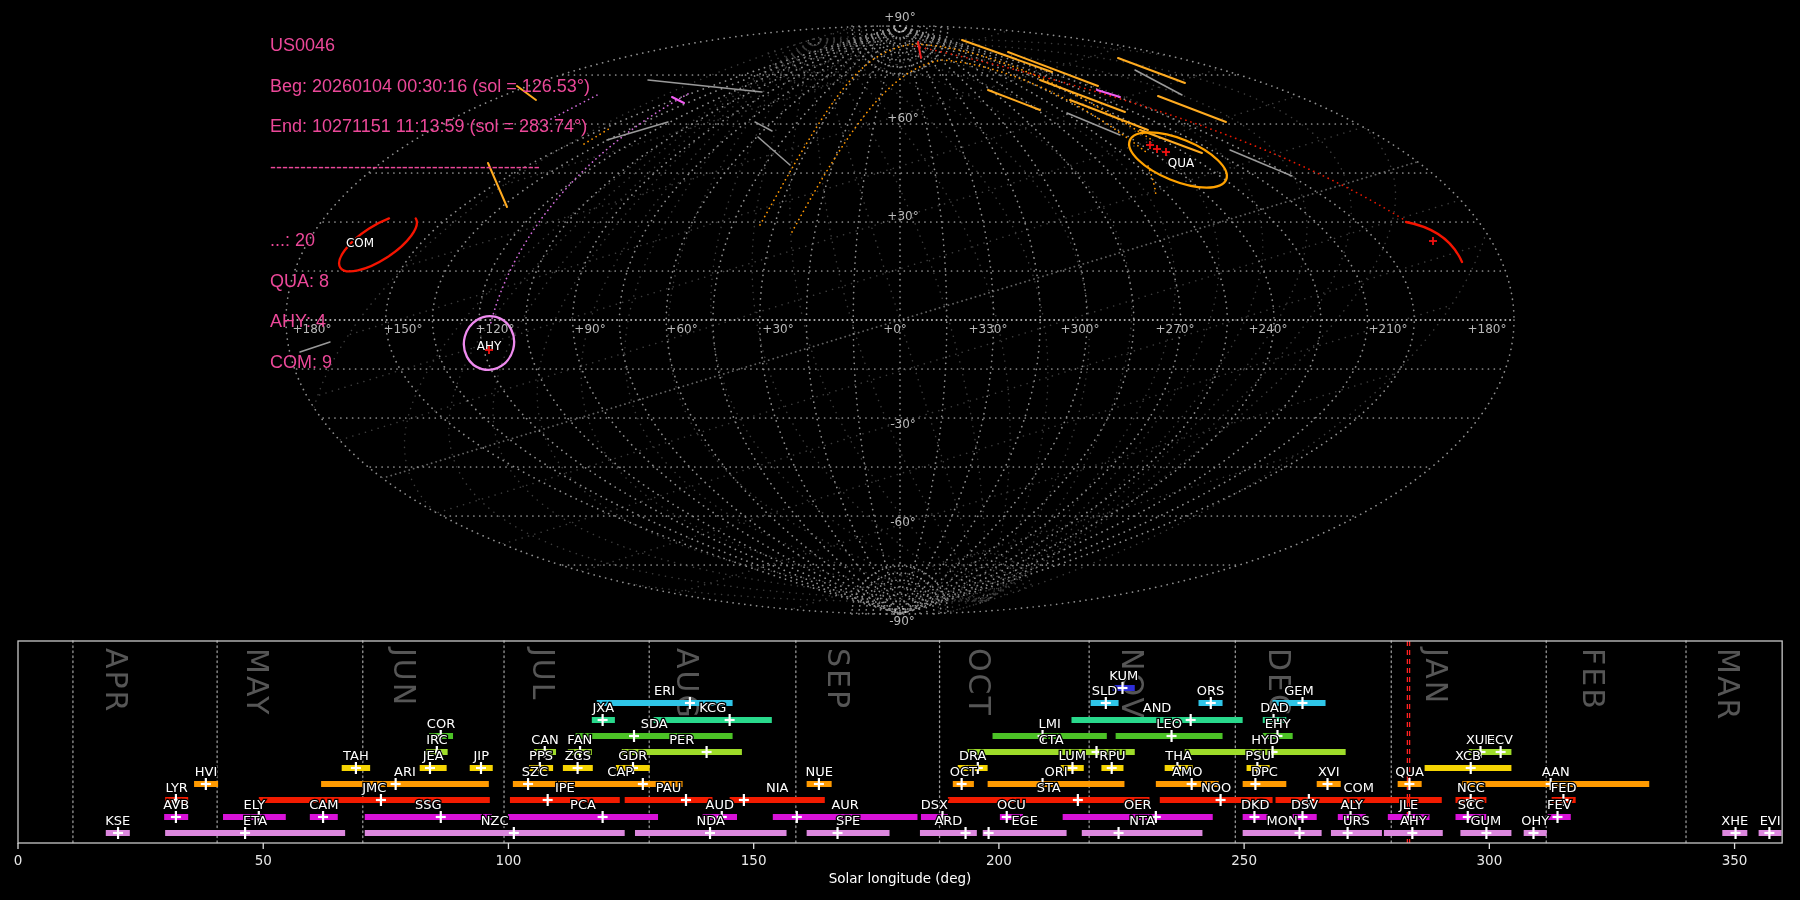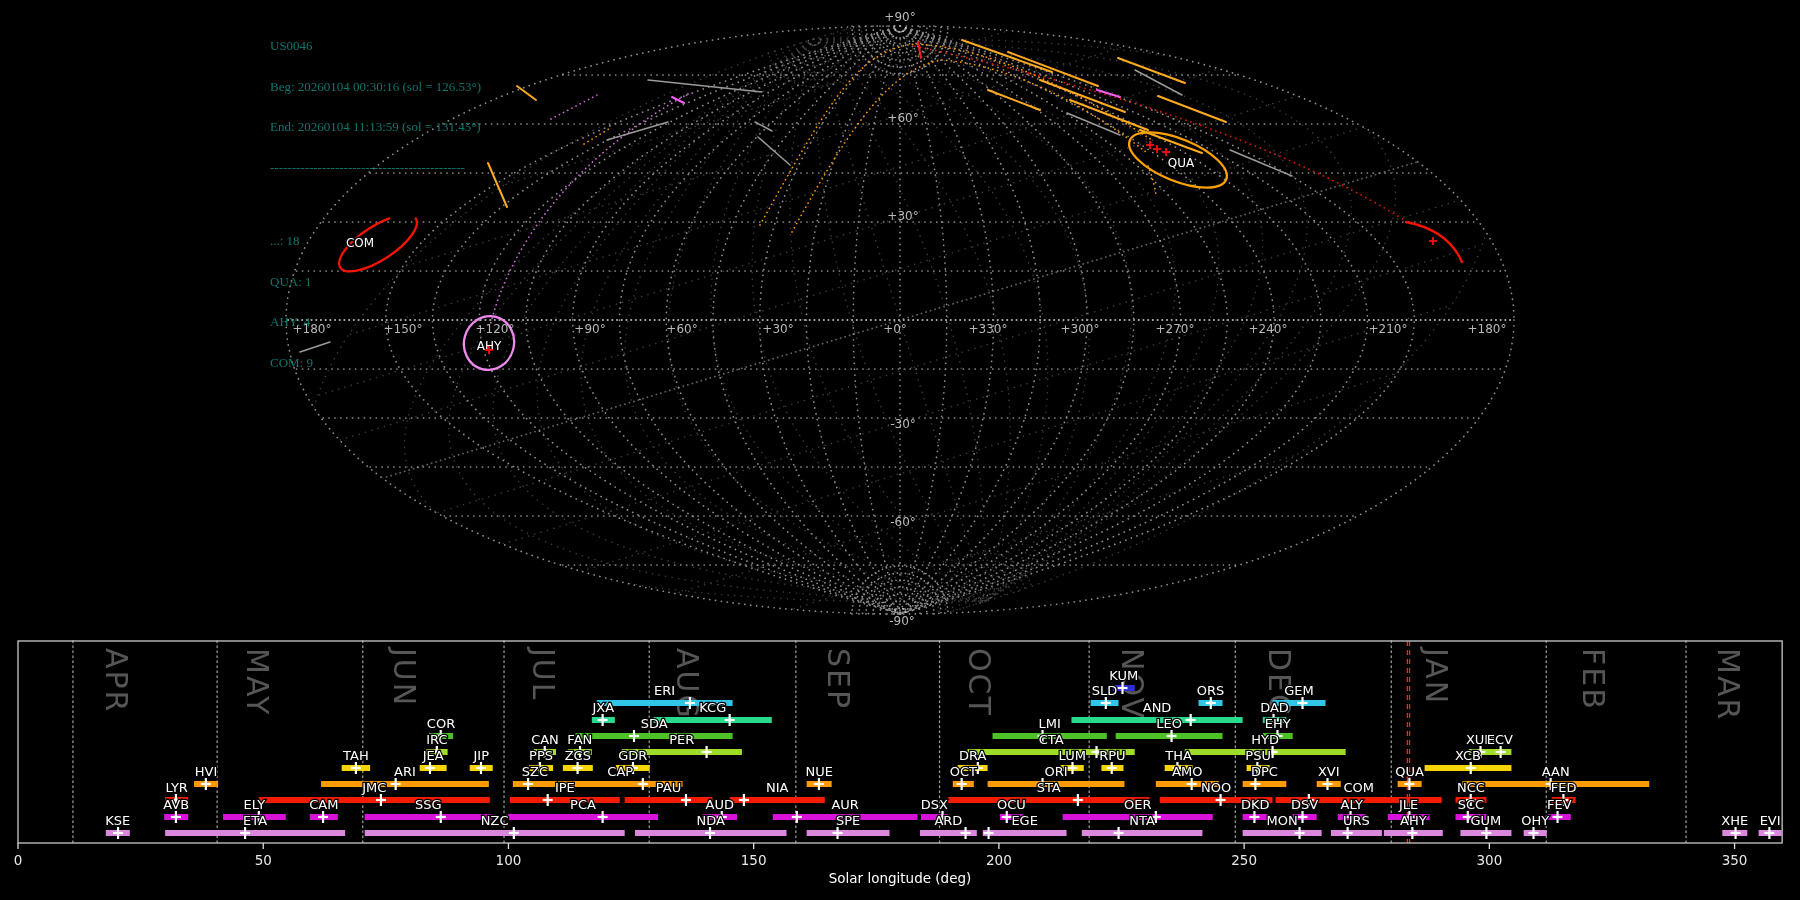--- a/index.html
+++ b/index.html
@@ -1,19 +1,19 @@
 <!DOCTYPE html>
 <html><head>
 <meta charset="utf-8">
 <style>
   html,body{margin:0;padding:0;background:#000;}
   .stage{position:relative;width:1800px;height:900px;background:#000;overflow:hidden;
          font-family:"DejaVu Sans",sans-serif;}
-  .hdr{position:absolute;left:270px;top:12px;color:#0f766e;
-       font-family:Liberation Serif, serif;font-size:13px;line-height:13.5px;
+  .hdr{position:absolute;left:270px;top:12px;color:#ec4899;
+       font-family:Liberation Sans, sans-serif;font-size:18px;line-height:13.5px;
        white-space:pre;z-index:5;}
   .hdr .gap{height:6px;}
   svg{position:absolute;left:0;top:0;}
   text{font-family:"DejaVu Sans",sans-serif;}
 </style>
 </head>
 <body>
 
 <div class="stage">
   <svg id="scene" width="1800" height="900" viewBox="0 0 1800 900">
@@ -581,21 +581,21 @@
         <line x1="1489.35" y1="843" x2="1489.35" y2="849" stroke="#ddd" stroke-width="1.3"></line>
         <text x="1489.35" y="861" fill="#e8e8e8" font-size="13.5" text-anchor="middle" dominant-baseline="middle">300</text>
         <line x1="1734.5749999999998" y1="843" x2="1734.5749999999998" y2="849" stroke="#ddd" stroke-width="1.3"></line>
         <text x="1734.5749999999998" y="861" fill="#e8e8e8" font-size="13.5" text-anchor="middle" dominant-baseline="middle">350</text>
         <text x="900" y="879" fill="#fff" font-size="13.5" text-anchor="middle" dominant-baseline="middle">Solar longitude (deg)</text>
       </g>
     </svg>
   <div class="hdr">
     <div>US0046</div>
     <div>Beg: 20260104 00:30:16 (sol = 126.53°)</div>
-    <div>End: 20260104 11:13:59 (sol = 131.45°)</div>
+    <div>End: 10271151 11:13:59 (sol = 283.74°)</div>
     <div>---------------------------------------------</div>
     <div class="gap"></div>
-    <div>...: 18</div>
-    <div>QUA: 1</div>
+    <div>...: 20</div>
+    <div>QUA: 8</div>
     <div>AHY: 4</div>
     <div>COM: 9</div>
   </div>
 </div>
 
 </body></html>

